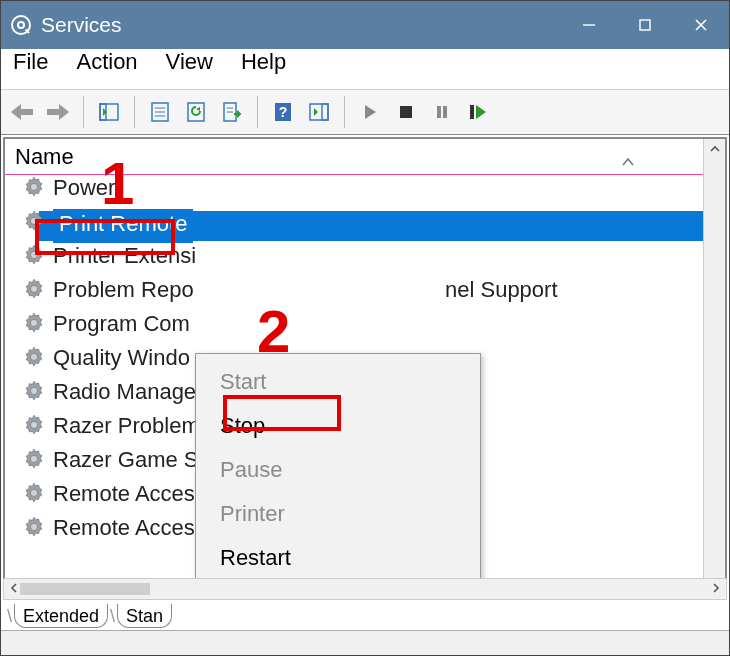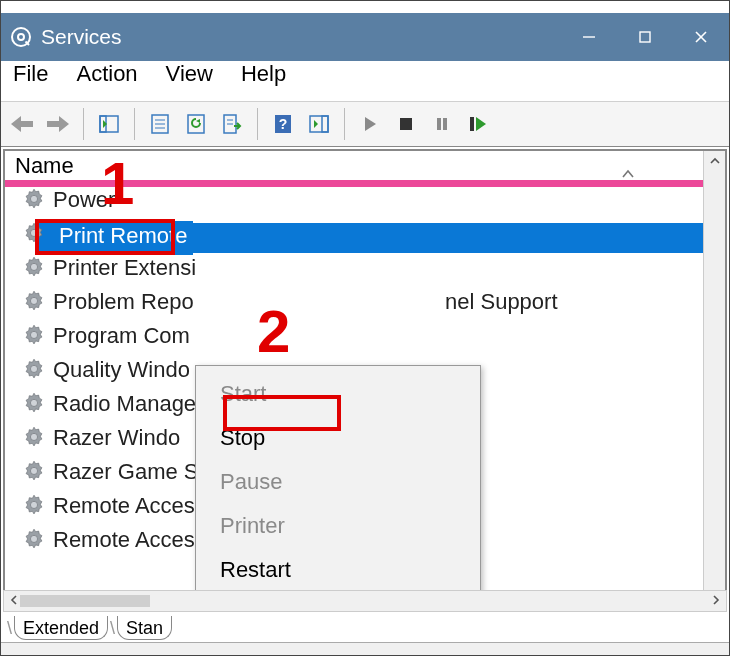--- a/index.html
+++ b/index.html
@@ -1,20 +1,20 @@
 <!DOCTYPE html>
 <html><head>
   <meta charset="utf-8">
   <style>
     * { margin: 0; padding: 0; box-sizing: border-box; font-family: "Segoe UI", Tahoma, sans-serif; }
     body { width: 730px; height: 656px; background: #fff; position: relative; overflow: hidden; border: 1px solid #444; }
 
     .titlebar {
       height: 48px; background: #5a7fa3; color: #fff;
-      display: flex; align-items: center; padding: 0 8px; position: relative; margin-top: 12px;
+      display: flex; align-items: center; padding: 0 8px; position: relative;
     }
     .titlebar .app-icon { width: 24px; height: 24px; margin-right: 8px; }
     .titlebar .title { font-size: 21px; font-weight: 400; }
     .window-controls { position: absolute; right: 0; top: 0; height: 48px; display: flex; }
     .window-ctrl { width: 56px; height: 48px; display: flex; align-items: center; justify-content: center; color: #fff; }
 
     .menubar {
       height: 40px; background: #fff; display: flex; align-items: flex-start; padding: 0 12px; gap: 28px;
       font-size: 22px; color: #000;
     }
@@ -27,21 +27,21 @@
     .tb-btn { width: 30px; height: 30px; display: flex; align-items: center; justify-content: center; }
 
     .content {
       position: relative; background: #fff;
       height: calc(656px - 48px - 40px - 46px - 1px);
       display: flex; flex-direction: column;
     }
     .list-area { flex: 1; position: relative; overflow: hidden; border: 2px solid #888; border-bottom: none; margin: 2px; margin-bottom: 0; }
     .list-header {
       height: 36px; display: flex; align-items: center; padding: 0 10px; font-size: 22px; color: #000;
-      border-bottom: 7px solid #ec4899; position: relative;
+      border-bottom: 1px solid #ec4899; position: relative;
     }
     .list-header .sort { position: absolute; right: 90px; top: 8px; }
     .vscroll { position: absolute; right: 0; top: 0; bottom: 0; width: 22px; background: #f0f0f0; border-left: 1px solid #ccc; display:flex; flex-direction:column; align-items:center; justify-content:flex-start;}
     .vscroll .arrow { color:#555; font-size:18px;}
     .hscroll { height: 22px; background: #f0f0f0; border:1px solid #ccc; display:flex; align-items:center; justify-content:space-between; padding:0 4px; margin: 0 2px;}
     .hscroll .track { flex:1; height:12px; position:relative;}
     .hscroll .thumb { position:absolute; left:0; width:130px; height:12px; background:#cfcfcf;}
 
     .rows { }
     .row {
@@ -269,21 +269,21 @@
             </svg></span>
           <span class="label">Radio Manage</span>
         </div>
         <div class="row">
           <span class="gear"><svg class="gear-svg" viewBox="0 0 24 24">
               <g fill="#9aa0a6" stroke="#6a6f75" stroke-width="0.6">
                 <path d="M12 2l1.5 2.4 2.8-.6.6 2.8L19.3 8l-1.4 2.5 1.4 2.5-2.4 1.4-.6 2.8-2.8-.6L12 19.3l-1.5-2.4-2.8.6-.6-2.8L4.7 13.5 6.1 11 4.7 8.5l2.4-1.4.6-2.8 2.8.6L12 2z"></path>
                 <circle cx="12" cy="11" r="3.3" fill="#cfd3d8"></circle>
               </g>
             </svg></span>
-          <span class="label">Razer Windo</span>
+          <span class="label">Razer Problem</span>
         </div>
         <div class="row">
           <span class="gear"><svg class="gear-svg" viewBox="0 0 24 24">
               <g fill="#9aa0a6" stroke="#6a6f75" stroke-width="0.6">
                 <path d="M12 2l1.5 2.4 2.8-.6.6 2.8L19.3 8l-1.4 2.5 1.4 2.5-2.4 1.4-.6 2.8-2.8-.6L12 19.3l-1.5-2.4-2.8.6-.6-2.8L4.7 13.5 6.1 11 4.7 8.5l2.4-1.4.6-2.8 2.8.6L12 2z"></path>
                 <circle cx="12" cy="11" r="3.3" fill="#cfd3d8"></circle>
               </g>
             </svg></span>
           <span class="label">Razer Game S</span>
         </div>

